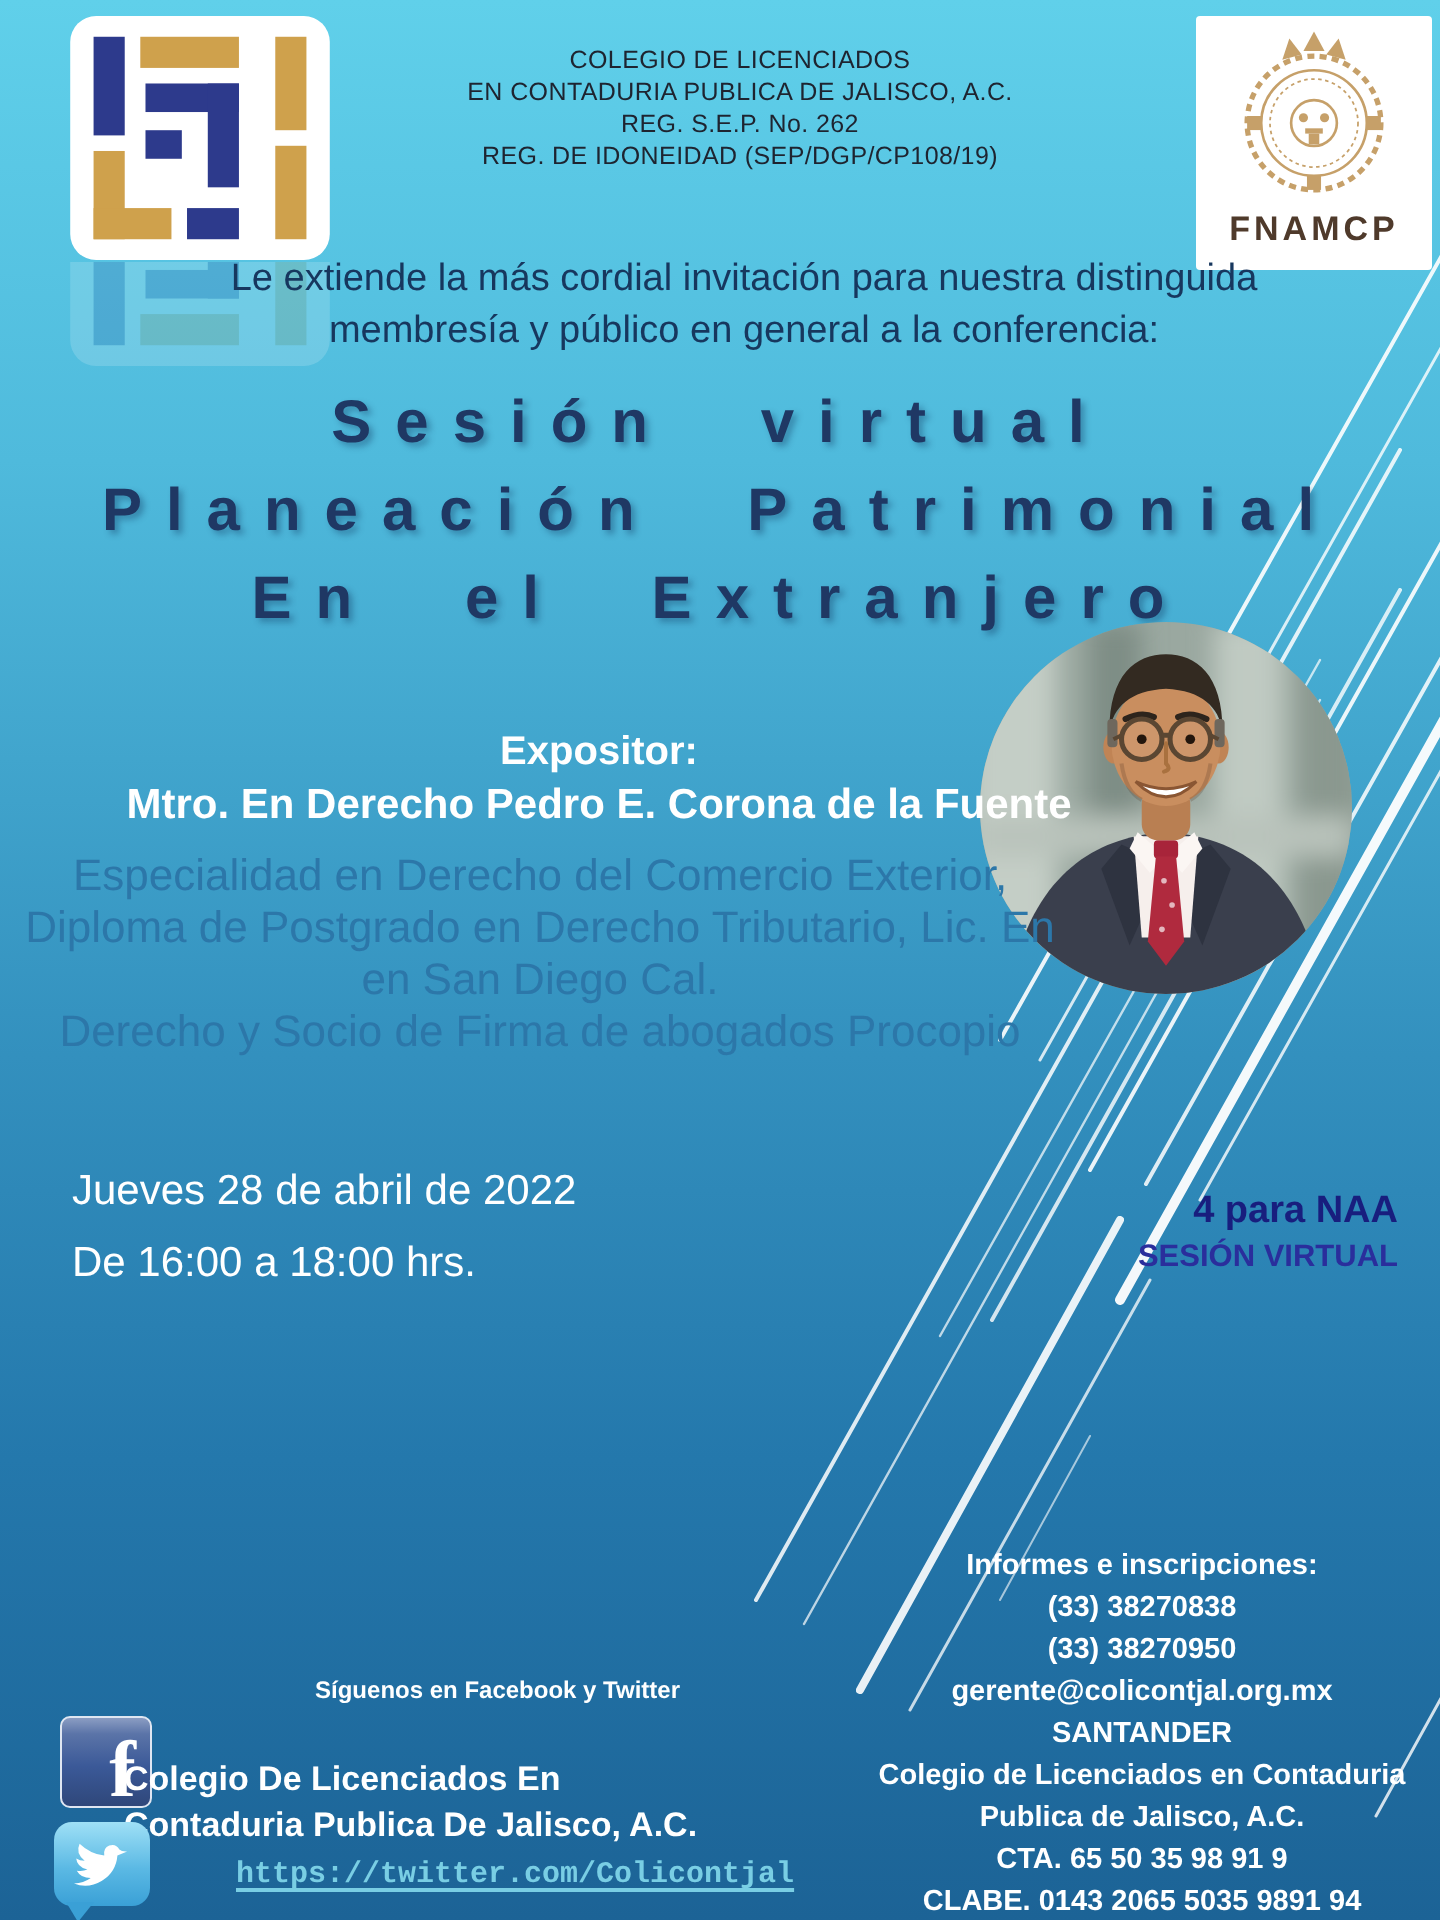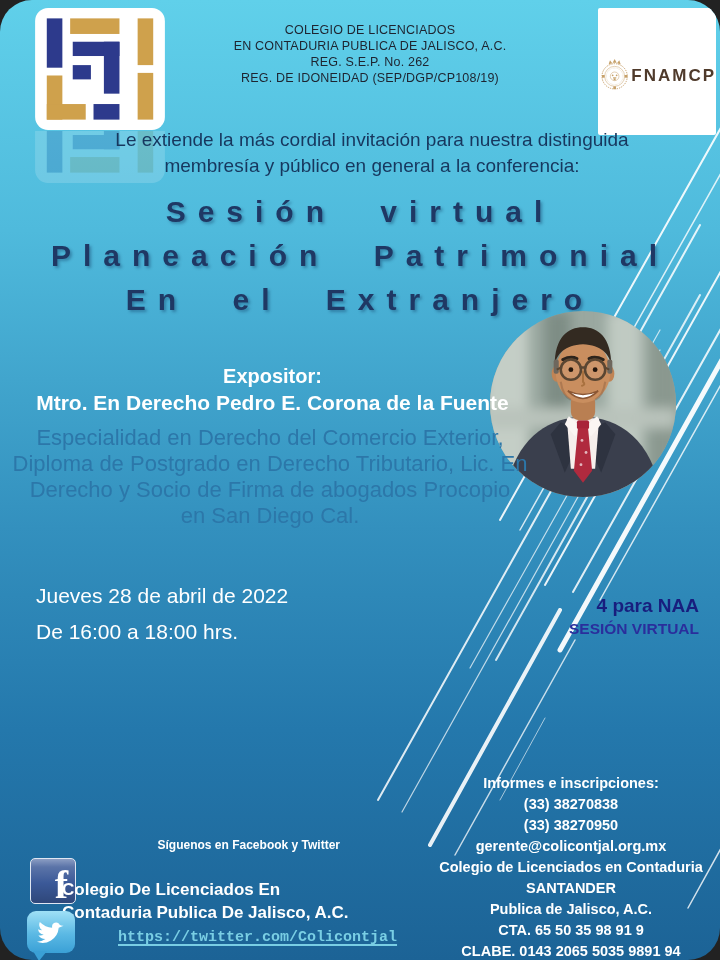--- a/index.html
+++ b/index.html
@@ -1,49 +1,48 @@
 <!DOCTYPE html>
 <html><head>
 <meta charset="utf-8">
 <style>
   html,body{margin:0;padding:0;background:#222;}
   .canvas{
     position:relative;width:720px;height:960px;overflow:hidden;
     font-family:"Liberation Sans",sans-serif;
     background:linear-gradient(180deg,#60D0EA 0%,#4FBADC 24%,#3390BE 55%,#2478AC 76%,#1C6396 100%);
-    border-radius:32px;
   }
   .abs{position:absolute;}
   
   .diag{position:absolute;left:0;top:0;width:720px;height:960px;pointer-events:none;}
   
   .logo-left{left:34px;top:8px;width:132px;height:122px;}
   .logo-left svg{width:100%;height:100%;}
   .logo-reflect{left:34px;top:131px;width:132px;height:52px;opacity:.16;transform:scaleY(-1);overflow:hidden;}
   .logo-reflect svg{width:132px;height:122px;}
   
   .header-text{left:160px;top:22px;width:420px;text-align:center;color:#1E2430;
     font-size:12.5px;line-height:16px;letter-spacing:.2px;}
   
   .logo-right{left:598px;top:8px;width:118px;height:127px;background:#fff;border-radius:2px;
-    display:flex;flex-direction:row;align-items:center;justify-content:flex-start;padding-top:6px;box-sizing:border-box;}
+    display:flex;flex-direction:column;align-items:center;justify-content:flex-start;padding-top:6px;box-sizing:border-box;}
   .logo-right svg{width:88px;height:88px;}
   .fnamcp-label{font-size:17px;font-weight:bold;letter-spacing:2px;color:#4F3A2B;margin-top:3px;}
   
   .invitation{left:12px;top:127px;width:720px;text-align:center;color:#17375E;font-size:19px;line-height:26px;}
   
   .title{left:0;top:190px;width:720px;text-align:center;color:#1F3864;font-weight:bold;
     font-size:30px;line-height:44px;letter-spacing:12px;word-spacing:24px;
     text-shadow:2px 2px 3px rgba(10,40,80,.35);}
   .title div{white-space:nowrap;}
   
   .portrait{left:490px;top:311px;width:186px;height:186px;border-radius:50%;overflow:hidden;}
   .portrait svg{width:100%;height:100%;display:block;}
   
-  .expositor{left:0;top:363px;width:545px;text-align:center;color:#FFFFFF;font-weight:bold;}
+  .expositor{left:0;top:363px;width:545px;text-align:center;color:#FFFFFF;font-weight:bold;padding-left:27px;}
   .expositor-heading{font-size:20px;line-height:26px;}
   .expositor-name{font-size:21px;line-height:28px;}
   
   .bio{left:0;top:425px;width:540px;text-align:center;color:#2C77A9;font-size:22px;line-height:26px;}
   
   .datetime{left:36px;top:578px;color:#fff;font-size:21px;line-height:36px;}
   
   .naa{left:483px;top:575px;width:216px;text-align:right;font-weight:bold;margin-top:19px;}
   .naa-points{color:#181E7E;font-size:19px;line-height:24px;}
   .naa-mode{color:#2A2E9C;font-size:15.5px;line-height:21px;}
@@ -228,42 +227,42 @@
   </div>
 
   <div class="abs expositor">
     <div class="expositor-heading">Expositor:</div>
     <div class="expositor-name">Mtro. En Derecho Pedro E. Corona de la Fuente</div>
   </div>
 
   <div class="abs bio">
     <div>Especialidad en Derecho del Comercio Exterior,</div>
     <div>Diploma de Postgrado en Derecho Tributario, Lic. En</div>
+    <div>en San Diego Cal.</div>
     <div>Derecho y Socio de Firma de abogados Procopio</div>
-    <div>en San Diego Cal.</div>
   </div>
 
   <div class="abs datetime">
     <div>Jueves 28 de abril de 2022</div>
     <div>De 16:00 a 18:00 hrs.</div>
   </div>
 
   <div class="abs naa">
     <div class="naa-points">4 para NAA</div>
     <div class="naa-mode">SESIÓN VIRTUAL</div>
   </div>
 
 
   <div class="abs contact">
     <div>Informes e inscripciones:</div>
     <div>(33) 38270838</div>
     <div>(33) 38270950</div>
     <div>gerente@colicontjal.org.mx</div>
+    <div>SANTANDER</div>
     <div>Colegio de Licenciados en Contaduria</div>
-    <div>SANTANDER</div>
     <div>Publica de Jalisco, A.C.</div>
     <div>CTA. 65 50 35 98 91 9</div>
     <div>CLABE.  0143 2065 5035 9891 94</div>
   </div>
 
   <div class="abs social-heading">Síguenos en Facebook y Twitter</div>
 
   <div class="abs fb-icon">
     <span>f</span>
   </div>

